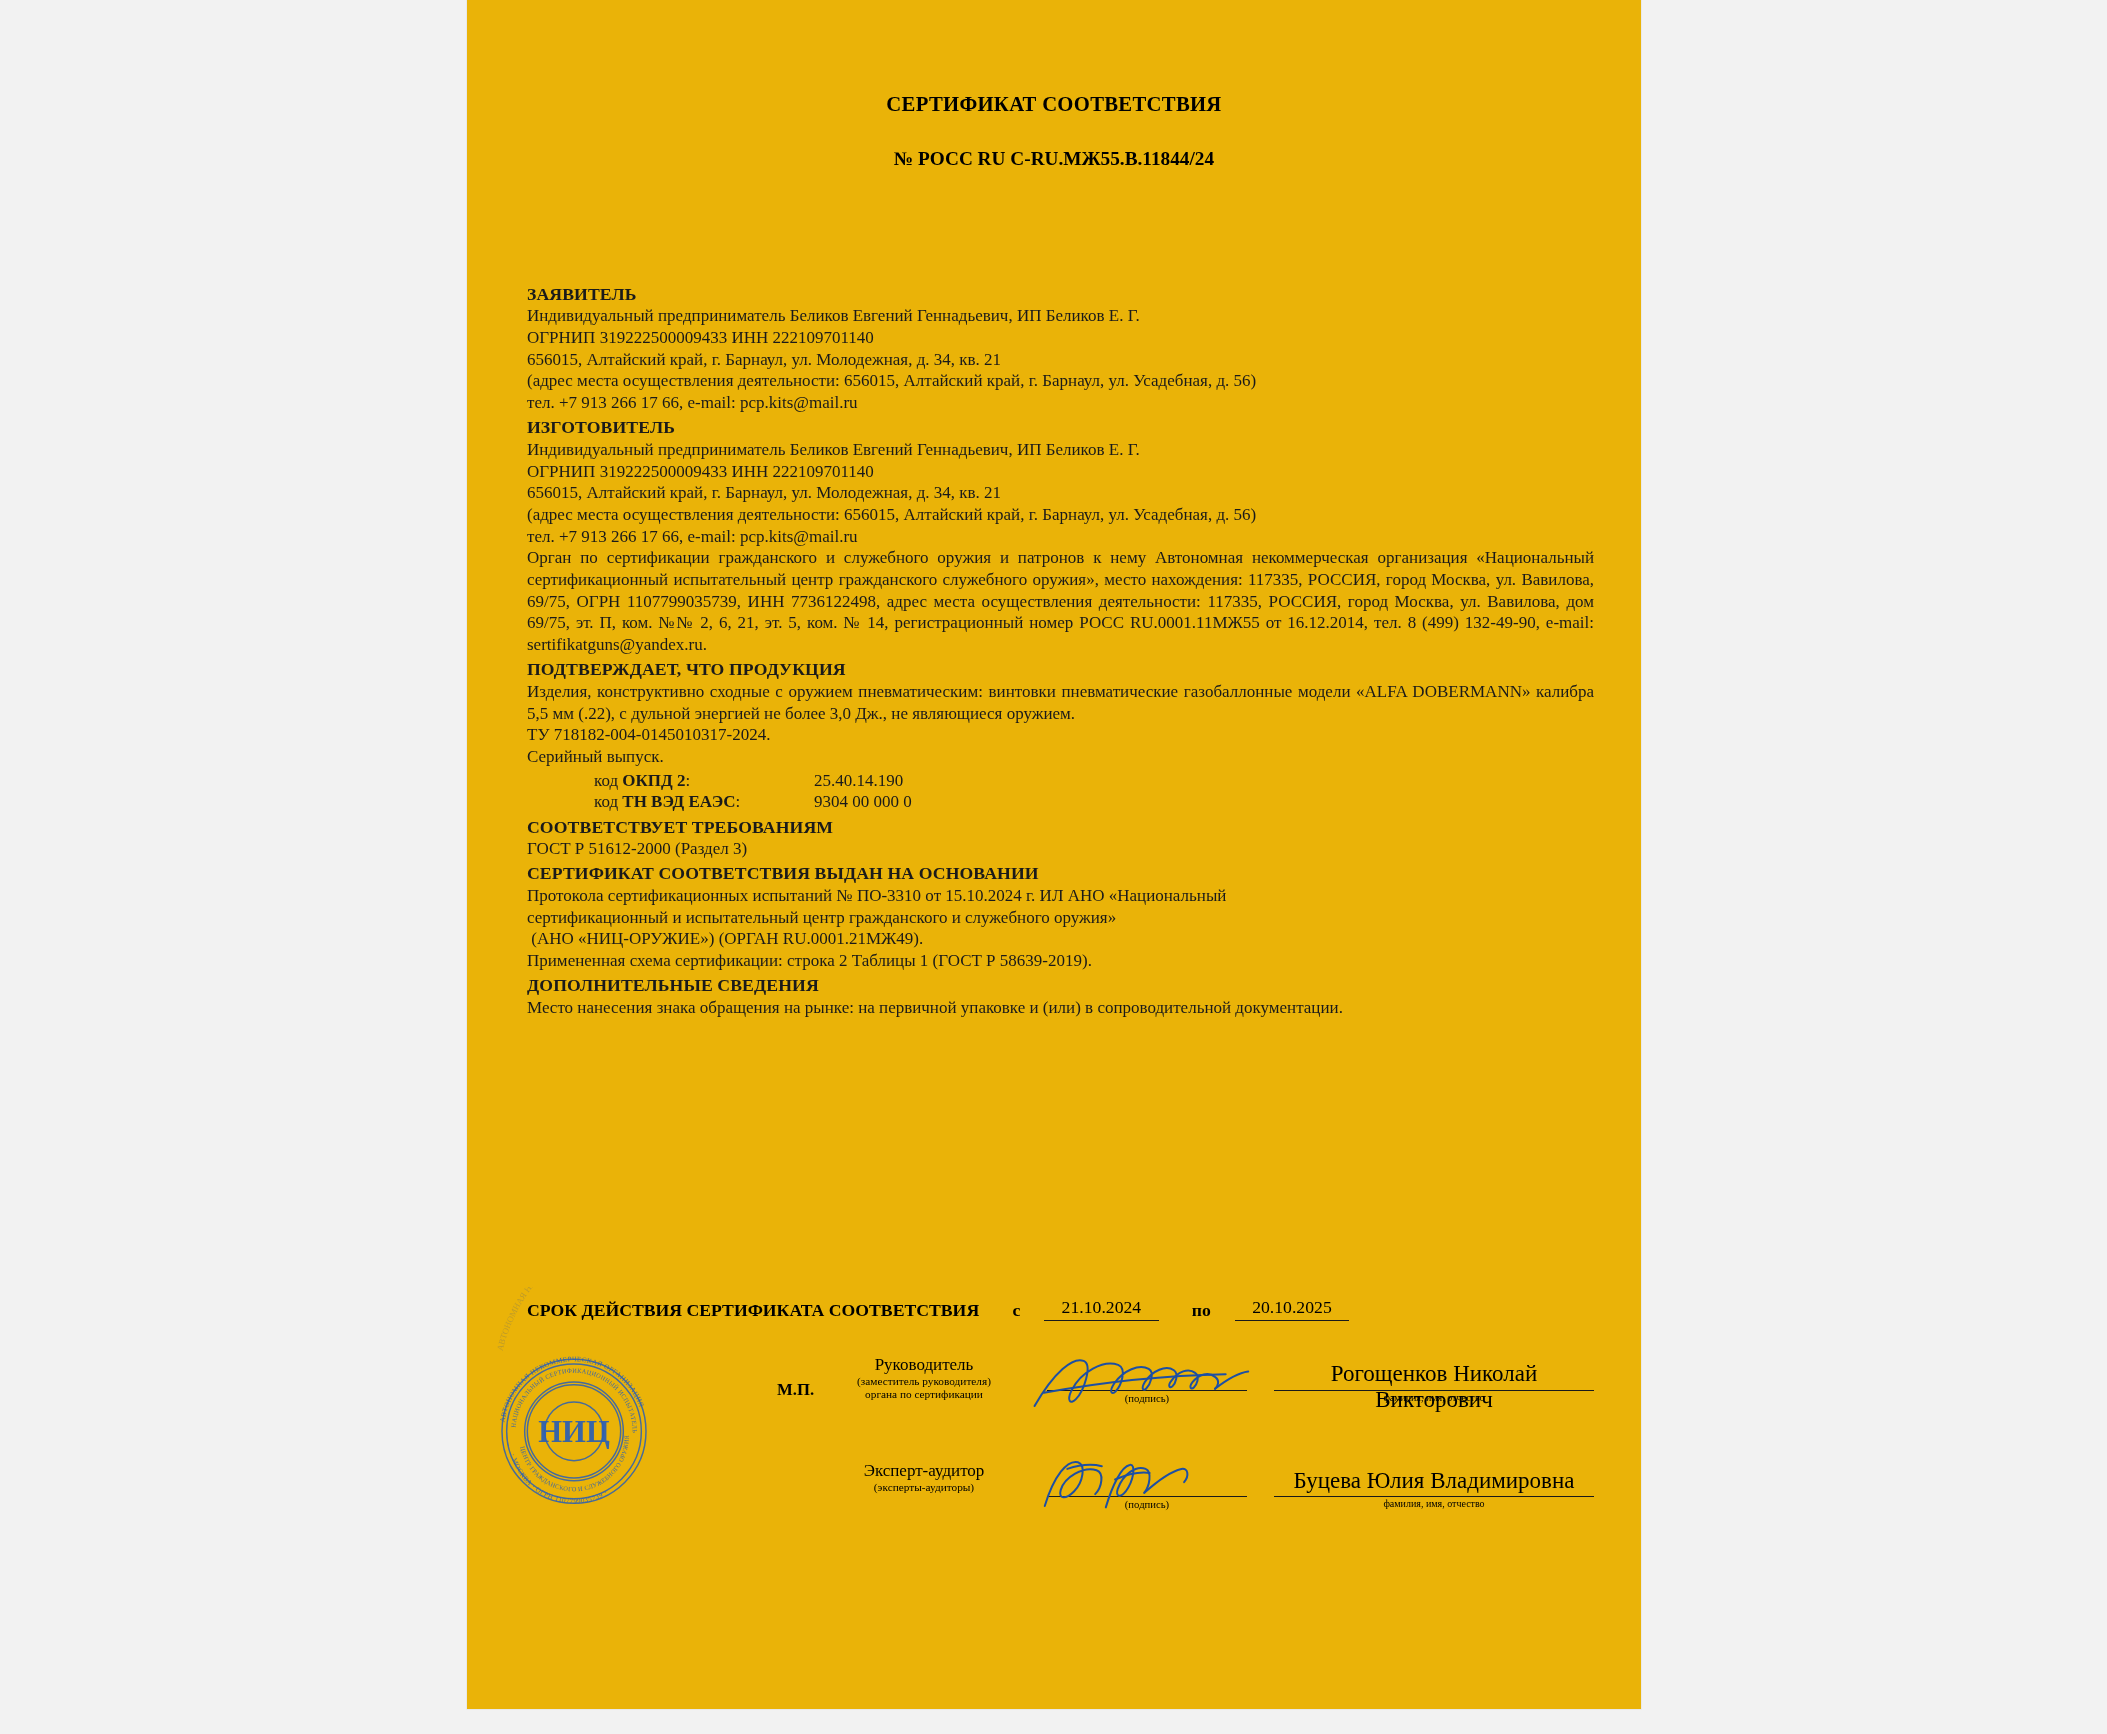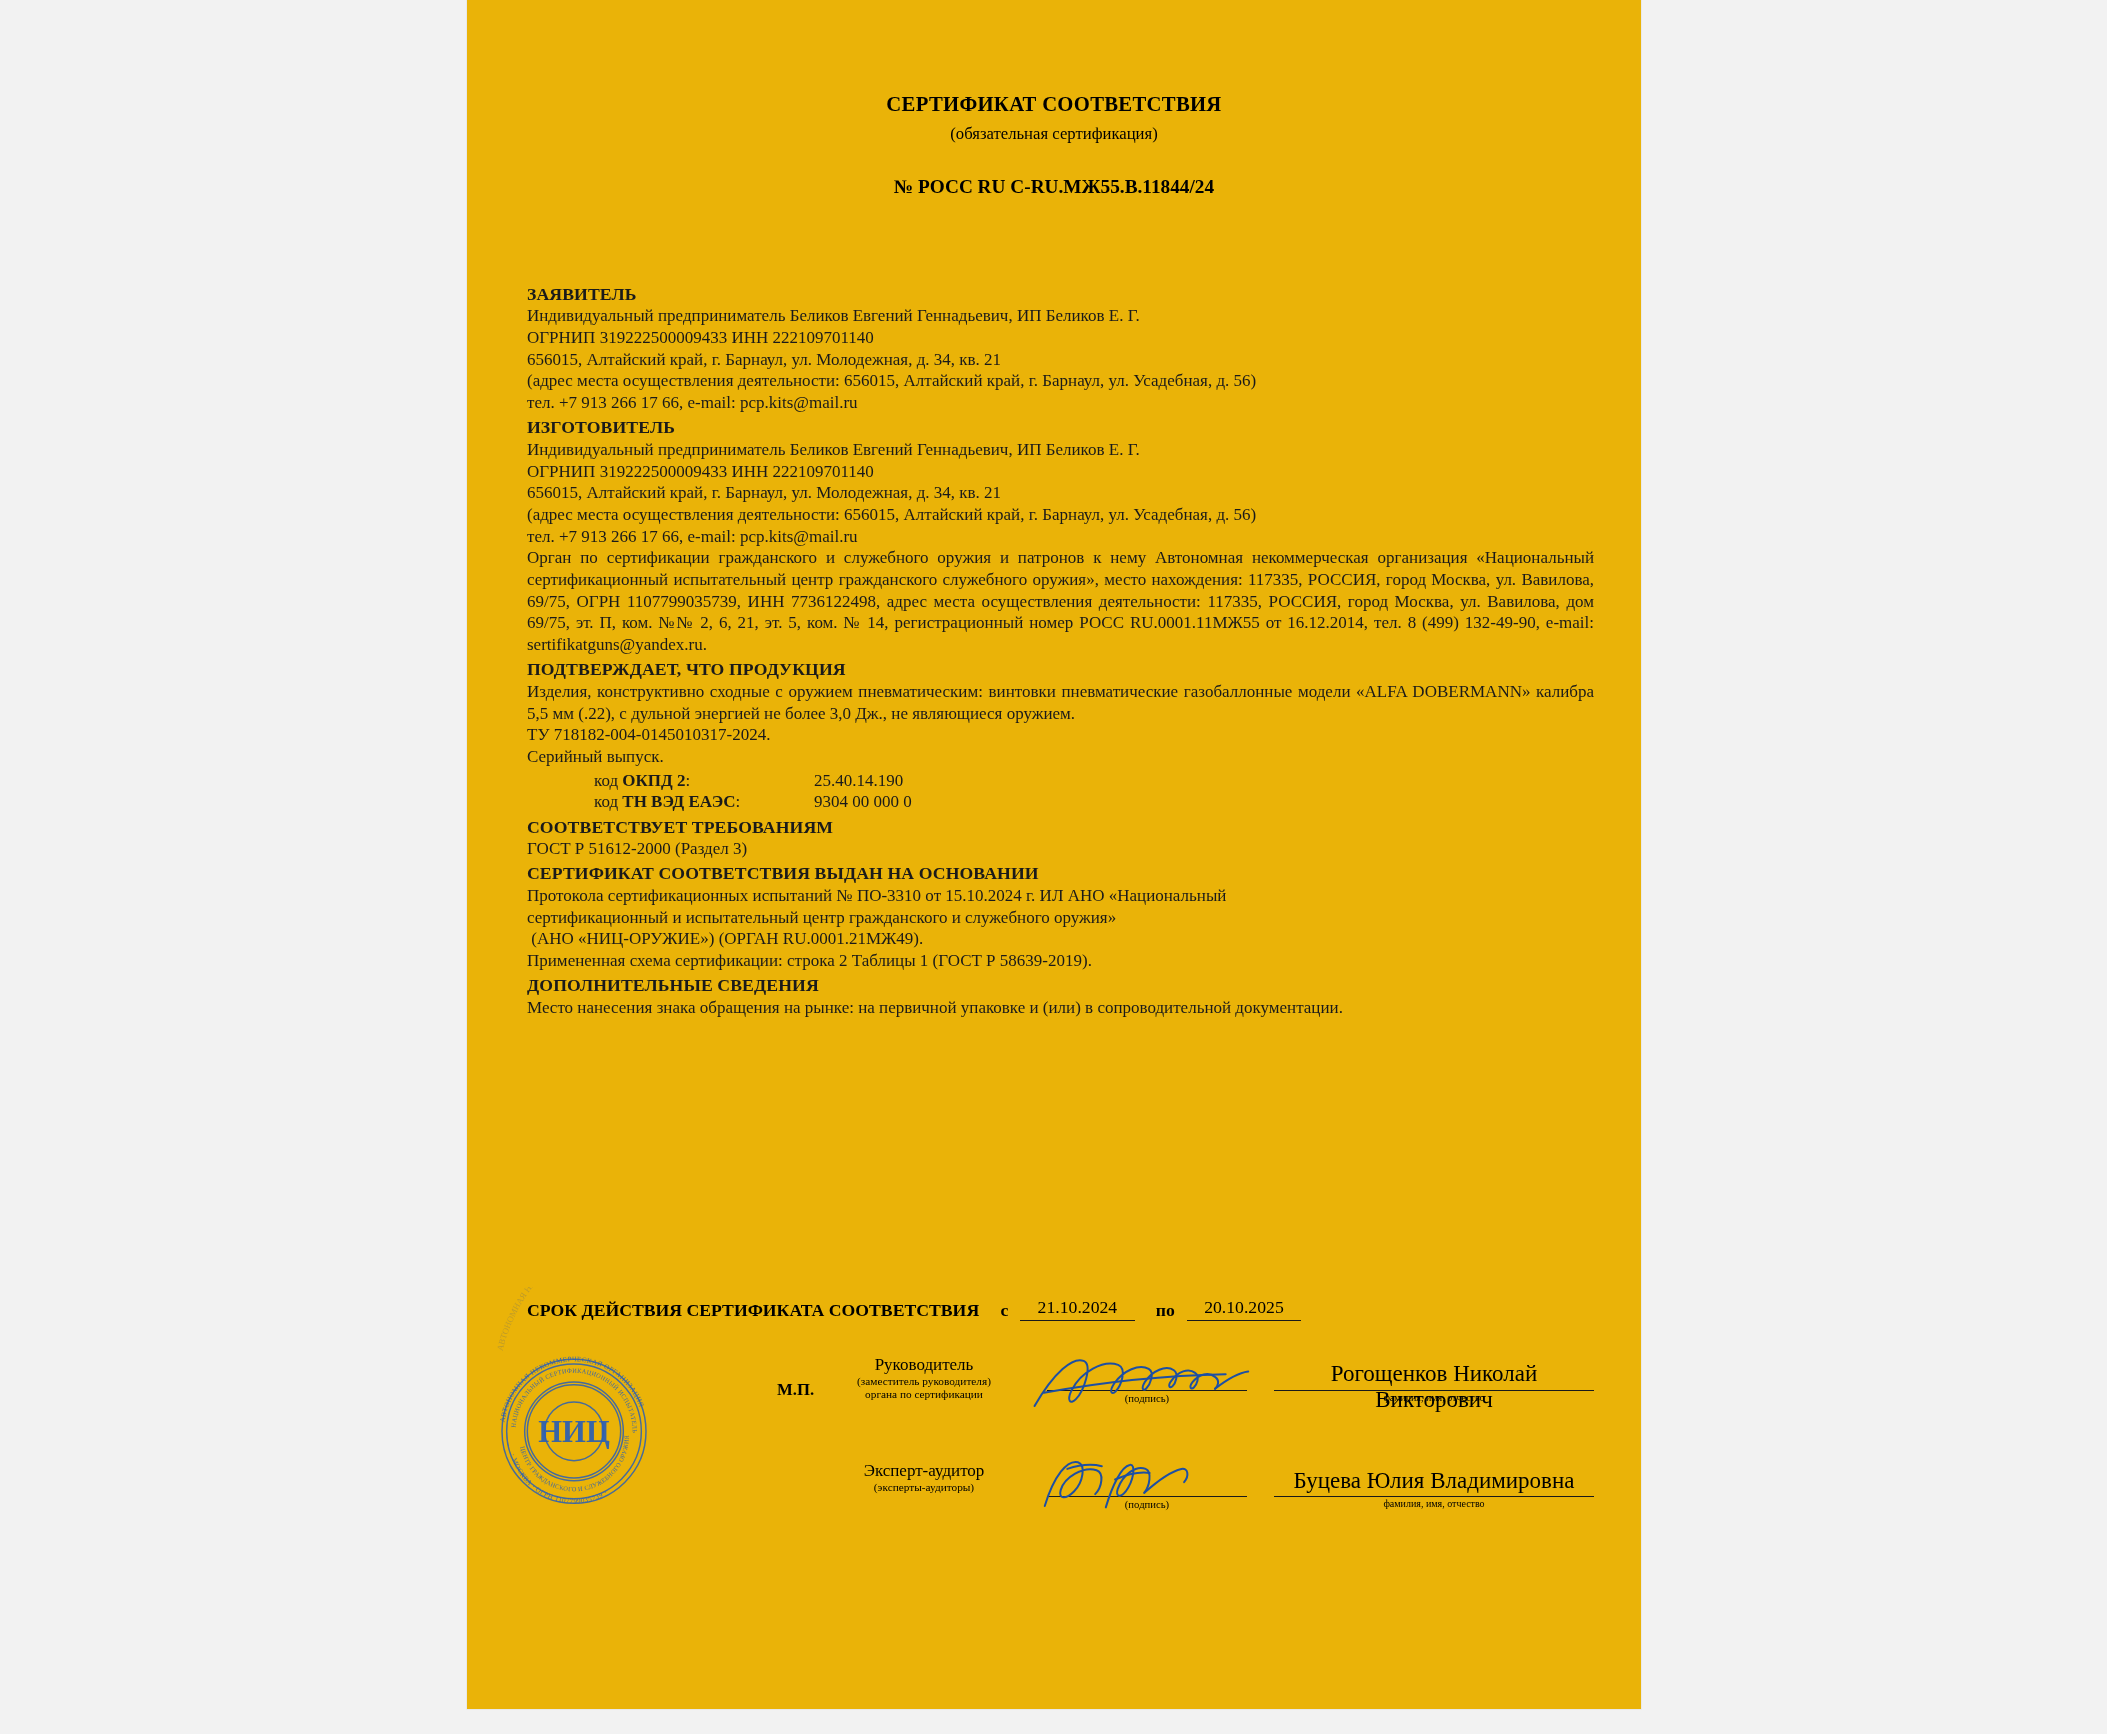--- a/index.html
+++ b/index.html
@@ -92,21 +92,21 @@
   
   .validity {
     position: absolute;
     left: 60px;
     top: 1297px;
     width: 1067px;
     font-size: 17.7px;
     font-weight: bold;
     display: flex;
     align-items: flex-end;
-    gap: 4px;
+    gap: 16px;
   }
   .validity .lbl { white-space: pre; }
   .validity .frm,
   .validity .to {
     font-weight: normal;
     display: inline-block;
     border-bottom: 1px solid #1a1a1a;
     padding: 0 17.3px 2px 17.3px;
     text-align: center;
   }
@@ -201,21 +201,20 @@
     color: #5a6472;
   }
 </style>
 </head>
 <body>
 
 <div class="page">
   <div class="inner">
 
     <div class="doc-title">СЕРТИФИКАТ СООТВЕТСТВИЯ</div>
-    <div class="doc-subtitle">(обязательная сертификация)</div>
     <div class="doc-number">№ РОСС RU C-RU.МЖ55.В.11844/24</div>
 
     <div class="body-block">
 
       <div class="sec-head">ЗАЯВИТЕЛЬ</div>
       <div class="line">Индивидуальный предприниматель Беликов Евгений Геннадьевич, ИП Беликов Е. Г.</div>
       <div class="line">ОГРНИП 319222500009433 ИНН 222109701140</div>
       <div class="line">656015, Алтайский край, г. Барнаул, ул. Молодежная, д. 34, кв. 21</div>
       <div class="line">(адрес места осуществления деятельности: 656015, Алтайский край, г. Барнаул, ул. Усадебная, д. 56)</div>
       <div class="line">тел. +7 913 266 17 66, e-mail: pcp.kits@mail.ru</div>

